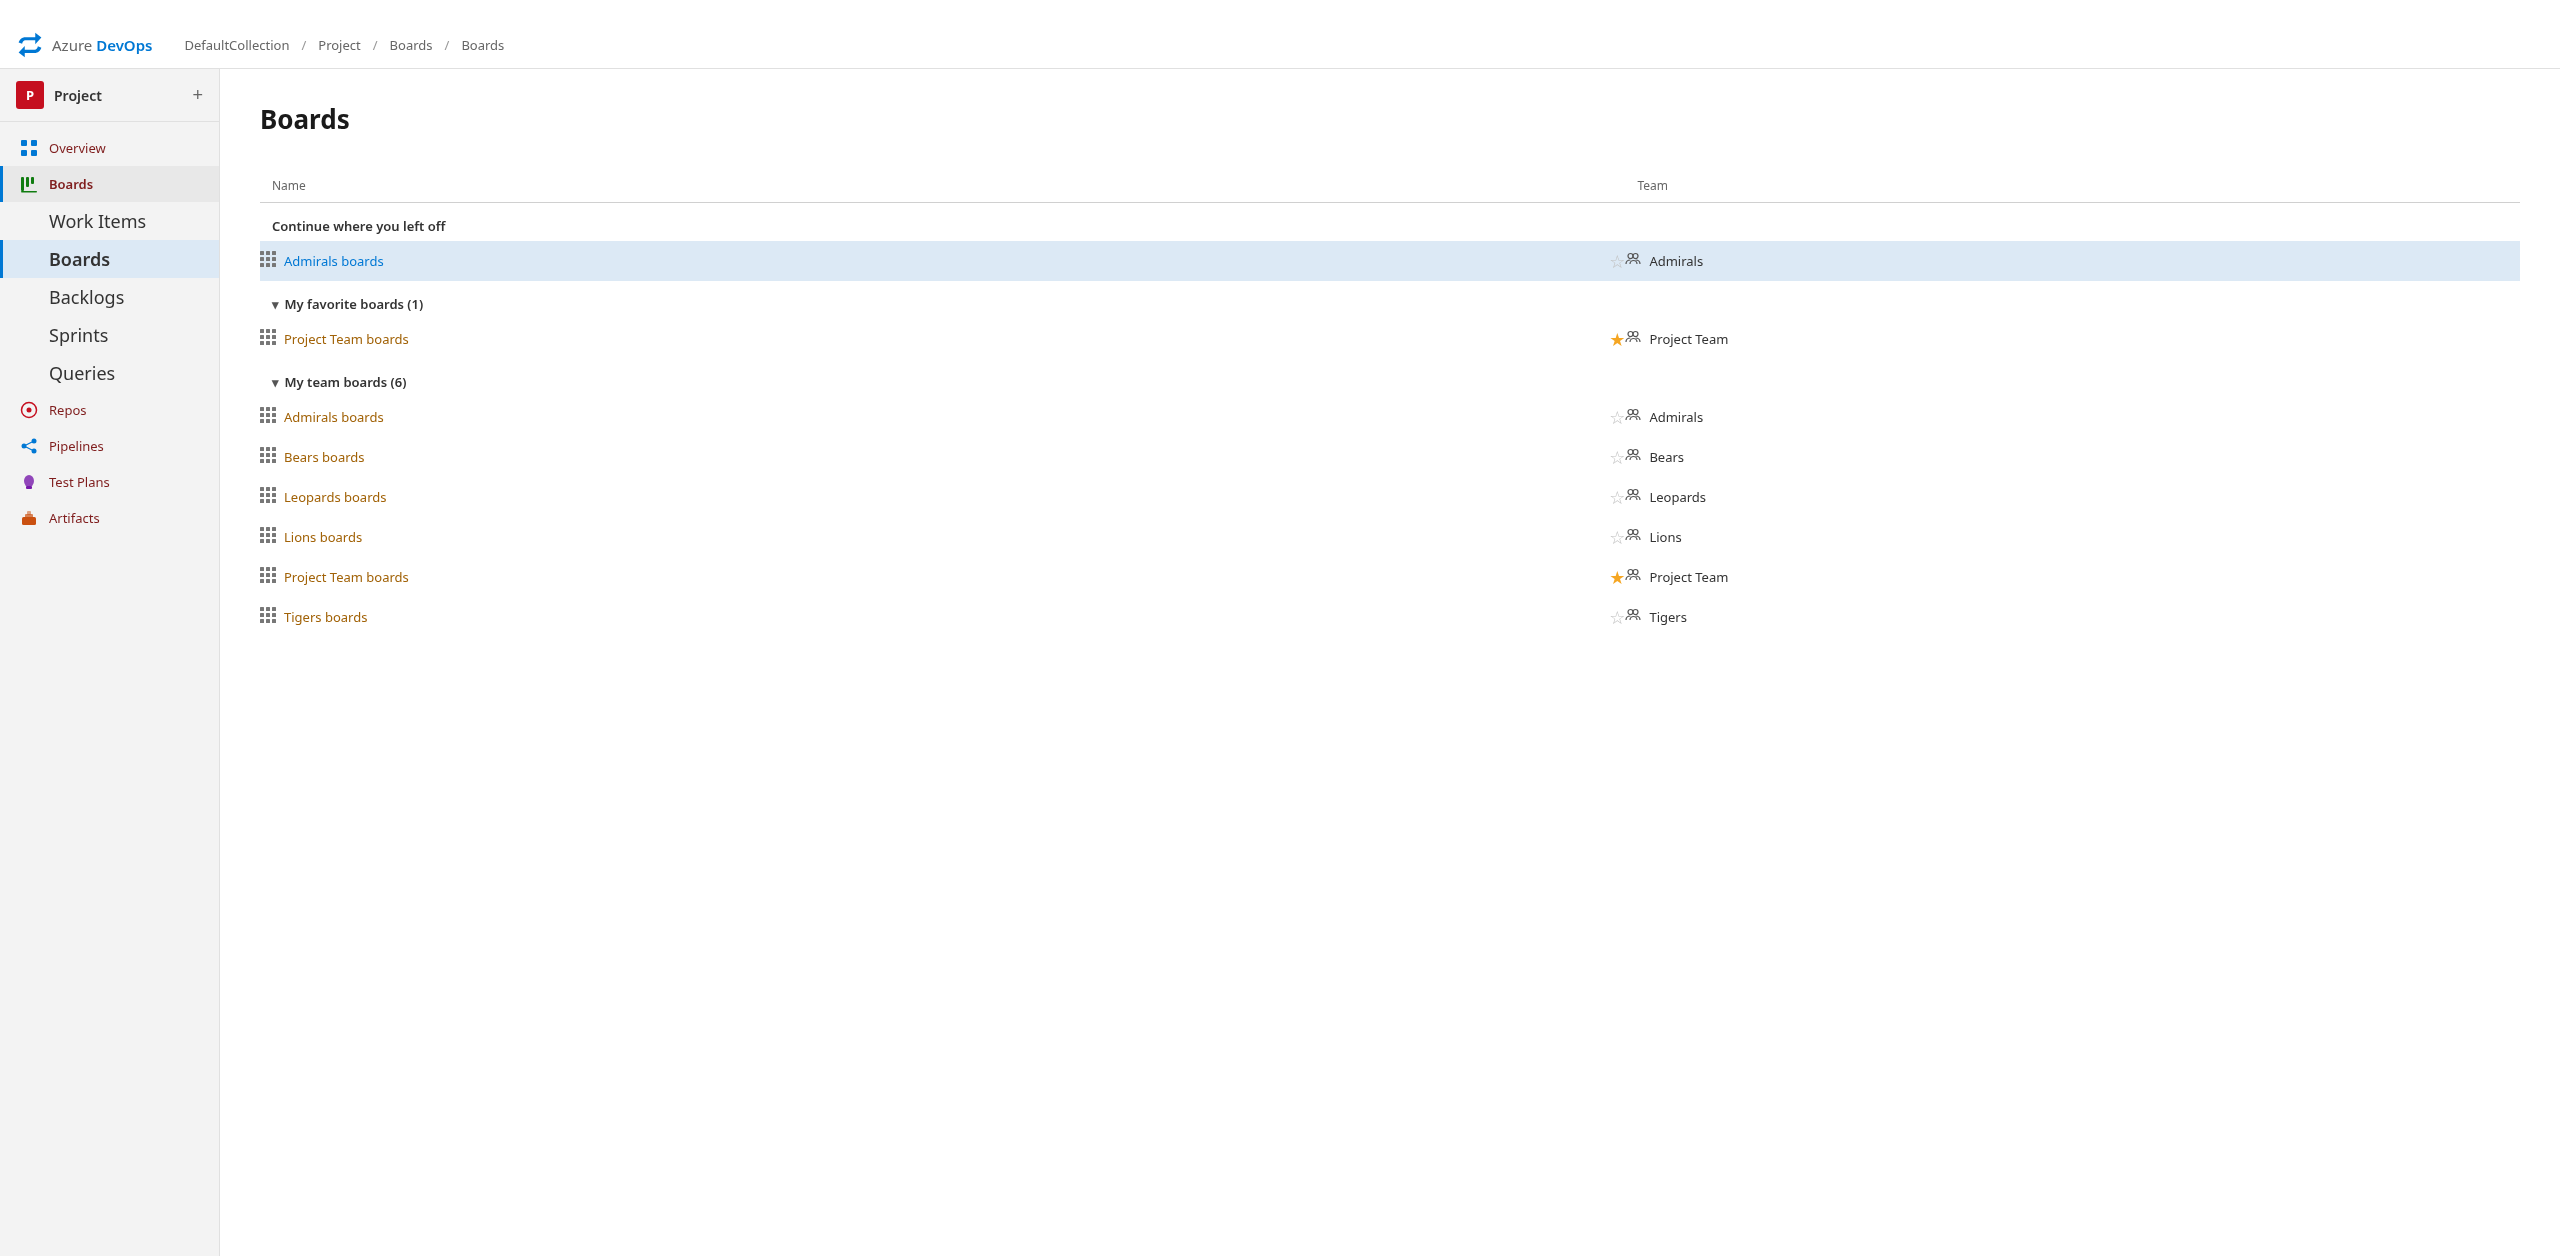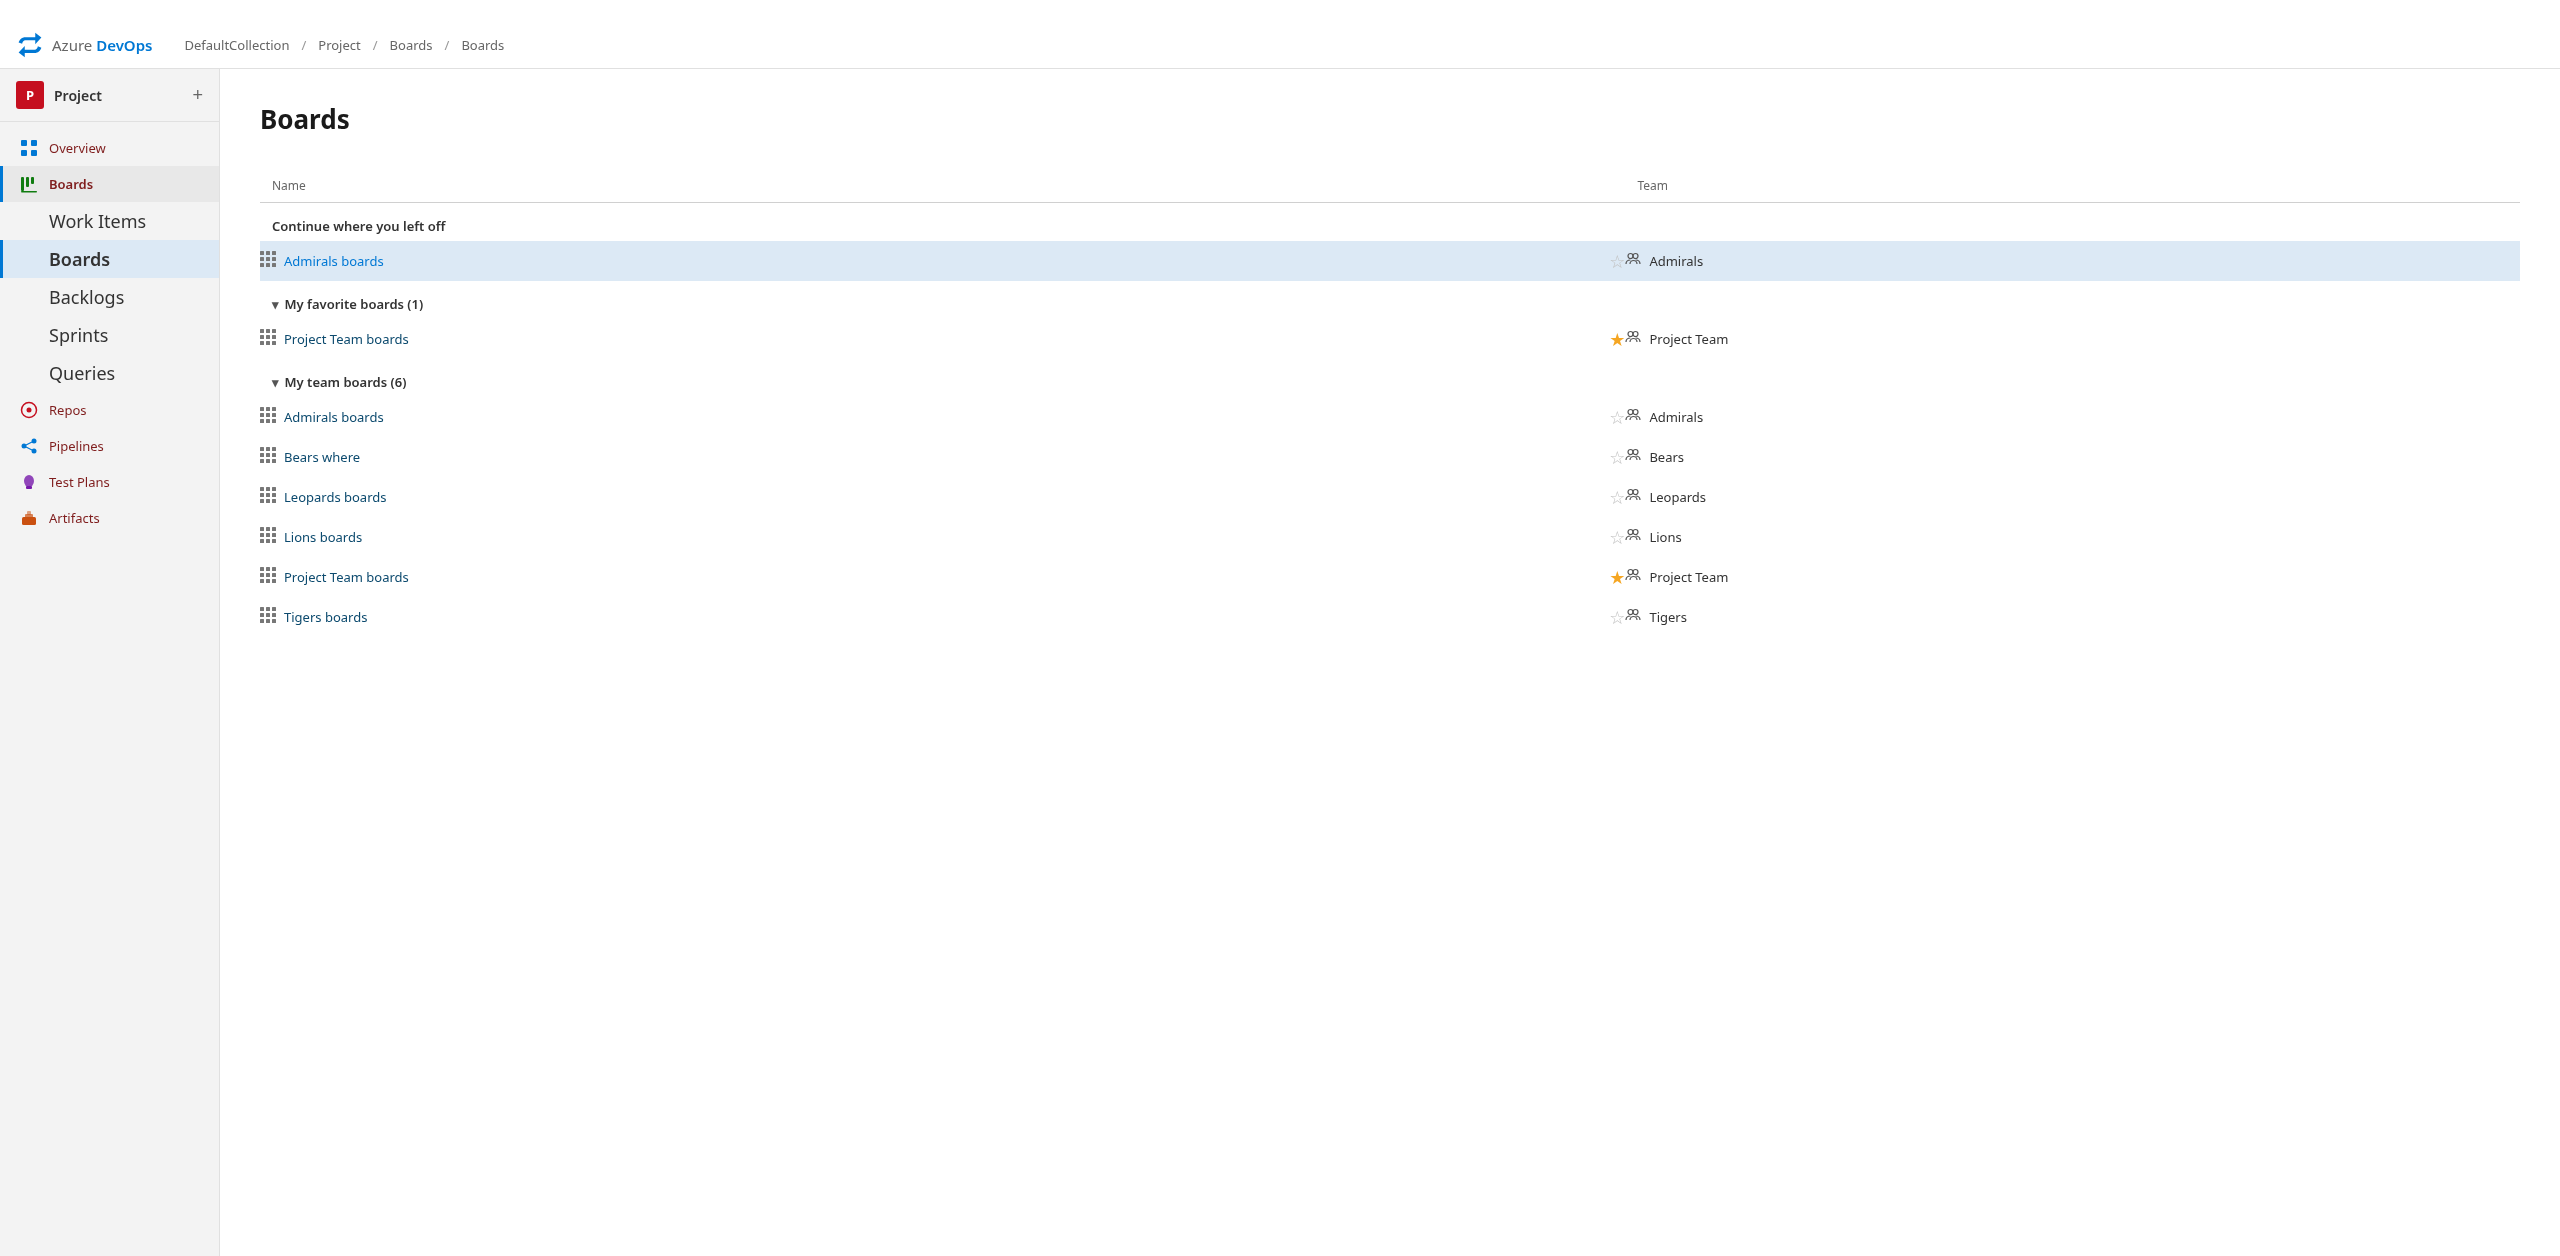--- a/index.html
+++ b/index.html
@@ -189,21 +189,21 @@
     }
     .board-grid-icon {
       color: #777;
       font-size: 15px;
       flex-shrink: 0;
     }
     .board-link {
       color: #0078d4;
       text-decoration: none;
     }
-    .board-plain { color: #0c4a6e; }
+    .board-plain { color: #a16207; }
 
     .star-cell {
       text-align: center;
       width: 40px;
     }
     .star-filled { color: #f5a623; font-size: 18px; }
     .star-empty { color: #c0c0c0; font-size: 18px; }
 
     .team-cell {
       display: flex;
@@ -474,21 +474,21 @@
                     <rect x="0" y="0" width="4" height="4" rx="0.5" fill="#777"></rect>
                     <rect x="6" y="0" width="4" height="4" rx="0.5" fill="#777"></rect>
                     <rect x="12" y="0" width="4" height="4" rx="0.5" fill="#777"></rect>
                     <rect x="0" y="6" width="4" height="4" rx="0.5" fill="#777"></rect>
                     <rect x="6" y="6" width="4" height="4" rx="0.5" fill="#777"></rect>
                     <rect x="12" y="6" width="4" height="4" rx="0.5" fill="#777"></rect>
                     <rect x="0" y="12" width="4" height="4" rx="0.5" fill="#777"></rect>
                     <rect x="6" y="12" width="4" height="4" rx="0.5" fill="#777"></rect>
                     <rect x="12" y="12" width="4" height="4" rx="0.5" fill="#777"></rect>
                   </svg></span>
-                <span class="board-plain">Bears where</span>
+                <span class="board-plain">Bears boards</span>
               </div>
             </td>
             <td class="star-cell"><span class="star-empty">☆</span></td>
             <td>
               <div class="team-cell">
                 <span class="team-icon"><svg width="16" height="16" viewBox="0 0 16 16" fill="none">
                     <circle cx="5.5" cy="5" r="2.5" stroke="#555" stroke-width="1.2" fill="none"></circle>
                     <circle cx="10.5" cy="5" r="2.5" stroke="#555" stroke-width="1.2" fill="none"></circle>
                     <path d="M1 13c0-2.5 2-4 4.5-4" stroke="#555" stroke-width="1.2" fill="none"></path>
                     <path d="M15 13c0-2.5-2-4-4.5-4" stroke="#555" stroke-width="1.2" fill="none"></path>

